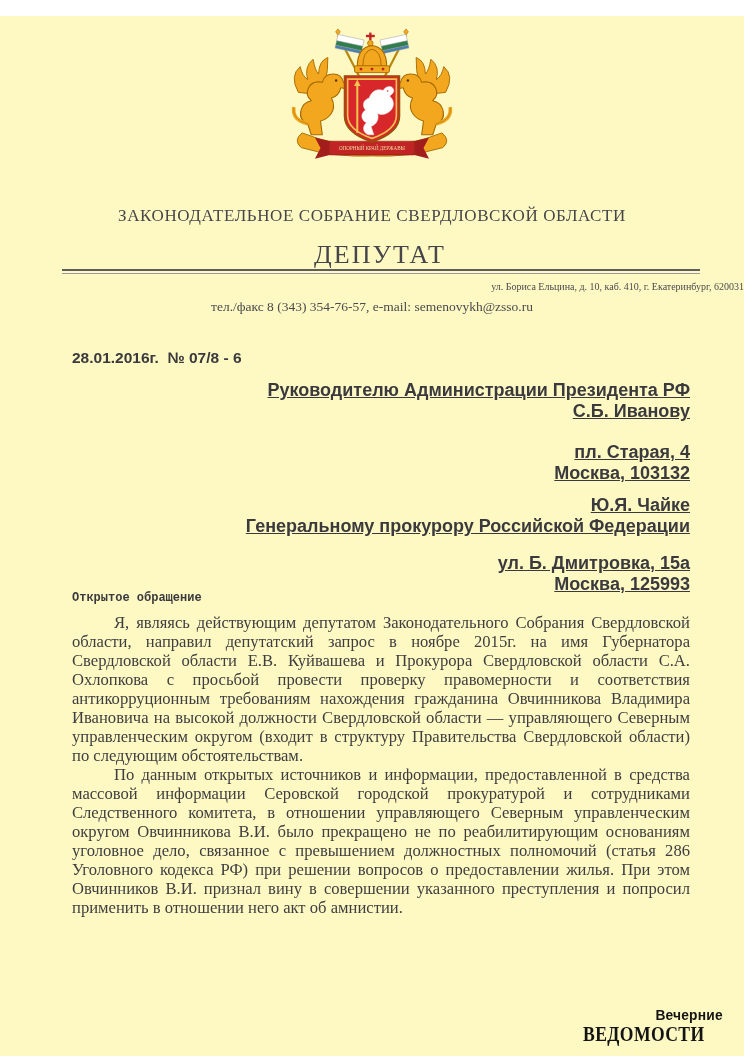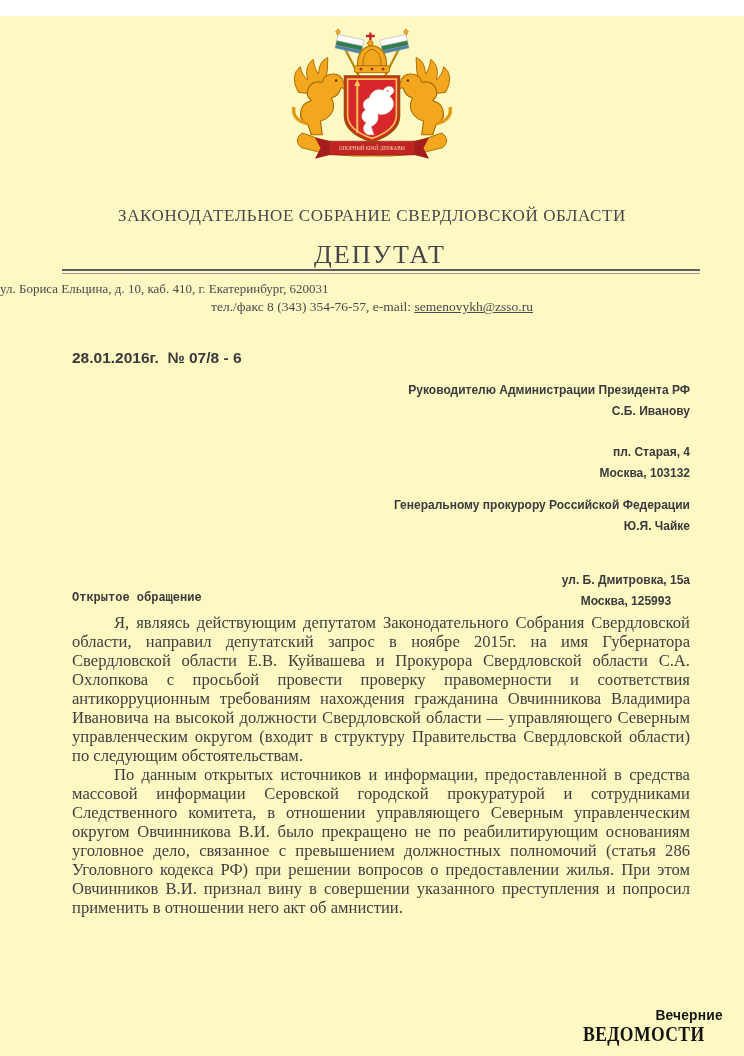--- a/index.html
+++ b/index.html
@@ -18,40 +18,40 @@
   }
   .role {
     position:absolute; top:224px; left:0; width:100%;
     text-align:center; font-size:26px; letter-spacing:2px; color:#46464a;padding-left:8px;
   }
   .rule { position:absolute; top:253px; left:62px; width:638px; height:6px; }
   .rule .thick { height:2px; background:#5d5d60; }
   .rule .thin  { height:1px; background:#9a9a9e; margin-top:2px; }
   .addr1 {
     position:absolute; top:265px; left:0; width:100%;
-    text-align:left; font-size:13px; color:#4a4a4e;
+    text-align:right; font-size:10px; color:#4a4a4e;
   }
   .addr2 {
     position:absolute; top:283px; left:0; width:100%;
     text-align:center; font-size:13.5px; color:#4a4a4e;
   }
-  .addr2 .email { text-decoration:underline; }
+  .addr2 .email { }
   
   .ref {
     position:absolute; top:333px; left:72px;
     font-family:"Liberation Sans", sans-serif; font-weight:bold;
     font-size:15.5px; color:#3a3a3e; white-space:pre;
   }
   
   .recip {
     position:absolute; right:54px; text-align:right;
     font-family:"Liberation Sans", sans-serif; font-weight:bold;
-    font-size:12px; line-height:21px; color:#3a3a3e;
+    font-size:18px; line-height:21px; color:#3a3a3e;text-decoration:underline;
   }
-  .g1 { top:364px; } .g2 { top:426px; } .g3 { top:479px; } .g4 { top:554px;text-align:center; }
+  .g1 { top:364px; } .g2 { top:426px; } .g3 { top:479px; } .g4 { top:537px; }
   
   .subject {
     position:absolute; top:575px; left:72px;
     font-family:Liberation Mono, monospace; font-weight:bold;
     font-size:12px; color:#3a3a3e;
   }
   .bodytext {
     position:absolute; top:597px; left:72px; width:618px;
     font-size:16.6px; line-height:19px; text-align:justify; color:#3e3e40;
   }
@@ -161,22 +161,22 @@
 
   <div class="recip g1">
     <div>Руководителю Администрации Президента РФ</div>
     <div>С.Б. Иванову</div>
   </div>
   <div class="recip g2">
     <div>пл. Старая, 4</div>
     <div>Москва, 103132</div>
   </div>
   <div class="recip g3">
+    <div>Ю.Я. Чайке</div>
     <div>Генеральному прокурору Российской Федерации</div>
-    <div>Ю.Я. Чайке</div>
   </div>
   <div class="recip g4">
     <div>ул. Б. Дмитровка, 15а</div>
     <div>Москва, 125993</div>
   </div>
 
   <div class="subject">Открытое обращение</div>
   <div class="bodytext">
     <p>Я, являясь действующим депутатом Законодательного Собрания Свердловской области, направил депутатский запрос в ноябре 2015г. на имя Губернатора Свердловской области Е.В. Куйвашева и Прокурора Свердловской области С.А. Охлопкова с просьбой провести проверку правомерности и соответствия антикорруционным требованиям нахождения гражданина Овчинникова Владимира Ивановича на высокой должности Свердловской области — управляющего Северным управленческим округом (входит в структуру Правительства Свердловской области) по следующим обстоятельствам.</p>
     <p>По данным открытых источников и информации, предоставленной в средства массовой информации Серовской городской прокуратурой и сотрудниками Следственного комитета, в отношении управляющего Северным управленческим округом Овчинникова В.И. было прекращено не по реабилитирующим основаниям уголовное дело, связанное с превышением должностных полномочий (статья 286 Уголовного кодекса РФ) при решении вопросов о предоставлении жилья. При этом Овчинников В.И. признал вину в совершении указанного преступления и попросил применить в отношении него акт об амнистии.</p>

